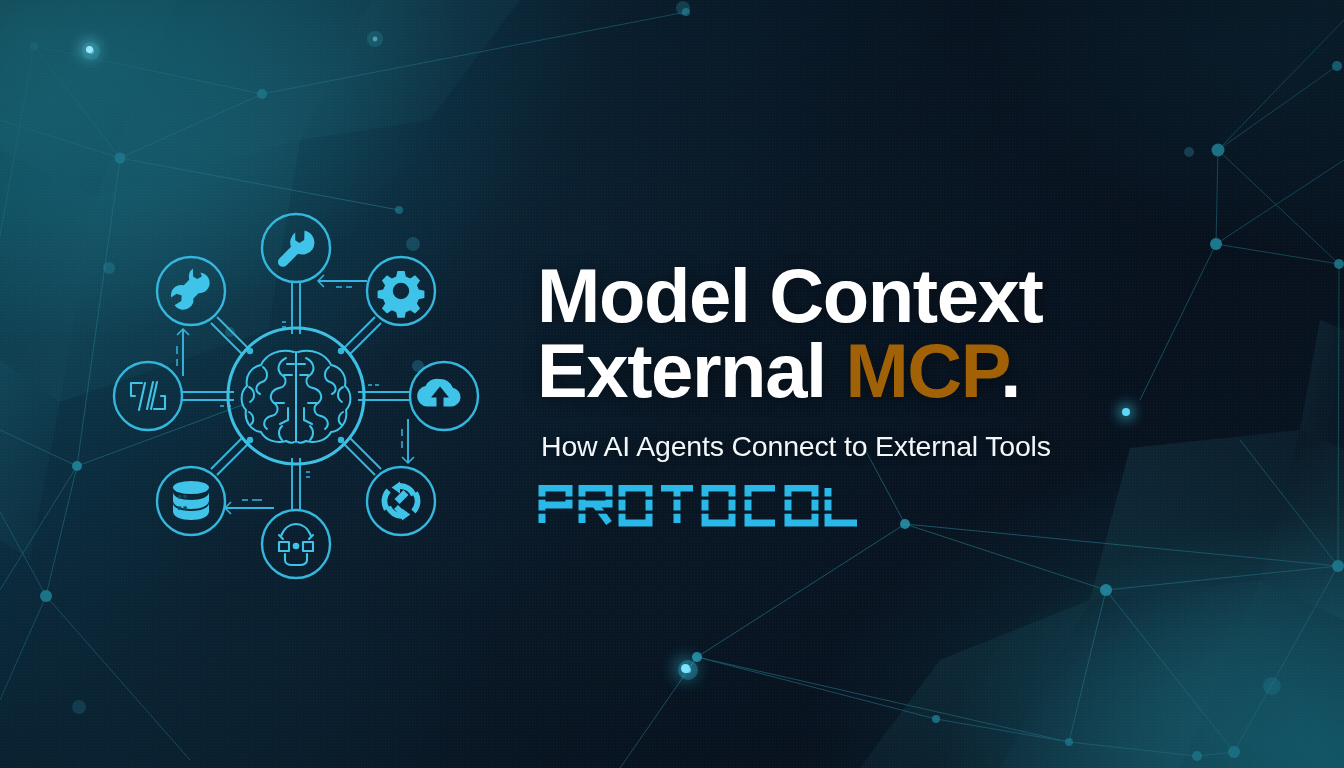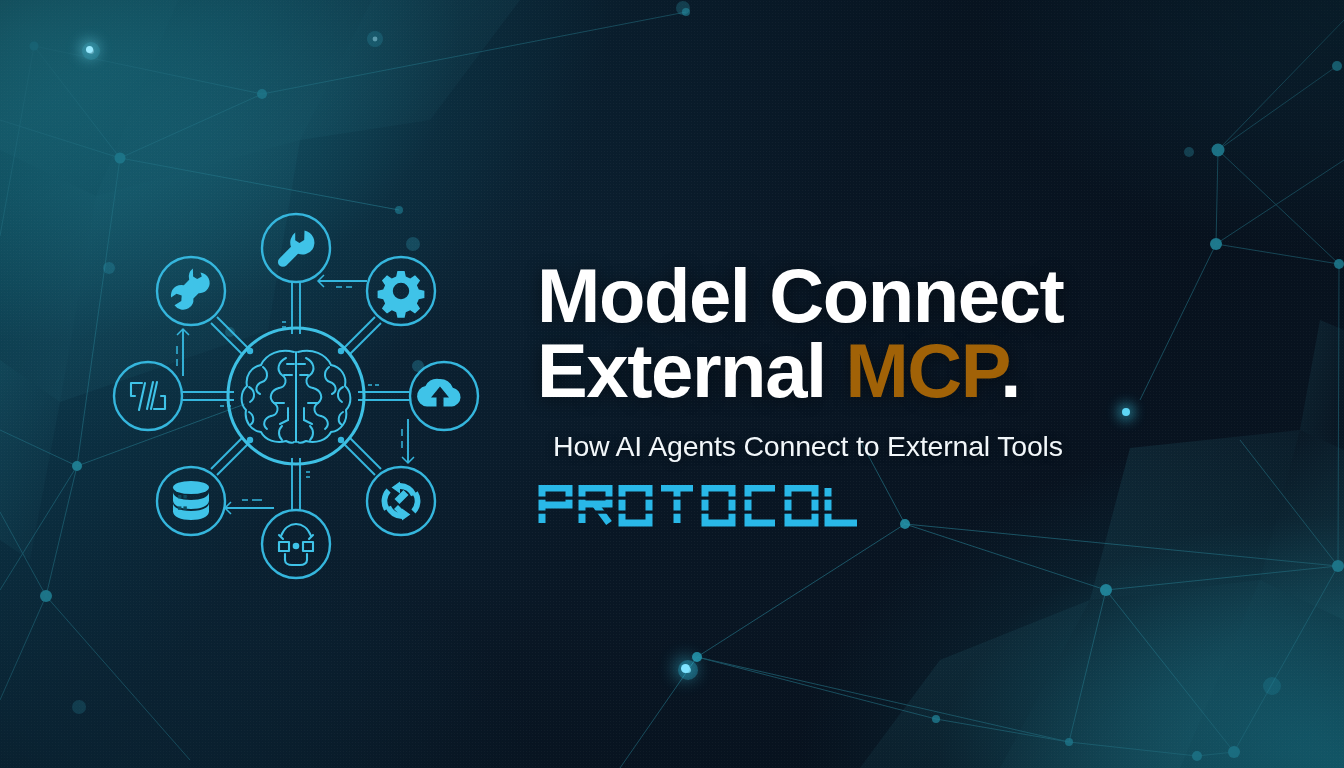--- a/index.html
+++ b/index.html
@@ -64,21 +64,21 @@
     margin: 0;
     font-size: 76px;
     line-height: 0.99;
     font-weight: bold;
     color: #ffffff;
     letter-spacing: -1.4px;
     text-shadow: 0 2px 18px rgba(0,0,0,0.45);
   }
   .title .accent { color: #a16207; }
   .subtitle {
-    margin: 22px 0 0 16px;
+    margin: 22px 0 0 4px;
     font-size: 28.5px;
     font-weight: normal;
     color: #f2f7fa;
     letter-spacing: -0.2px;
     text-shadow: 0 1px 10px rgba(0,0,0,0.45);
   }
   .logo-wrap {
     margin-top: 20px;
     height: 44px;
   }
@@ -442,21 +442,21 @@
                              l-5.2 5.2 a10.5 10.5 0 0 1 -4.9 9.9 10.5 10.5 0 0 1 -14 -3.1
                              l6.8 -4.2 0.4 -5.6 -5.2 -1.6 -5.4 3.6
                              a10.5 10.5 0 0 1 12.7 -12.2 l5.4 -5.4
                              a10.5 10.5 0 0 1 3.7 -11.2 l0.2 7.8 4.1 2.6 4.6 -2.5 z"></path>
       </g>
     </g>
   </svg>
 
   <div class="copy">
     <h1 class="title">
-      <span>Model Connect</span><br>
+      <span>Model Context</span><br>
       <span>External </span><span class="accent">MCP</span><span>.</span>
     </h1>
 
     <p class="subtitle">How AI Agents Connect to External Tools</p>
 
     <div class="logo-wrap">
       <svg width="330" height="44" viewBox="0 0 330 44" aria-hidden="true">
         <defs>
 
           <mask id="segMask">

